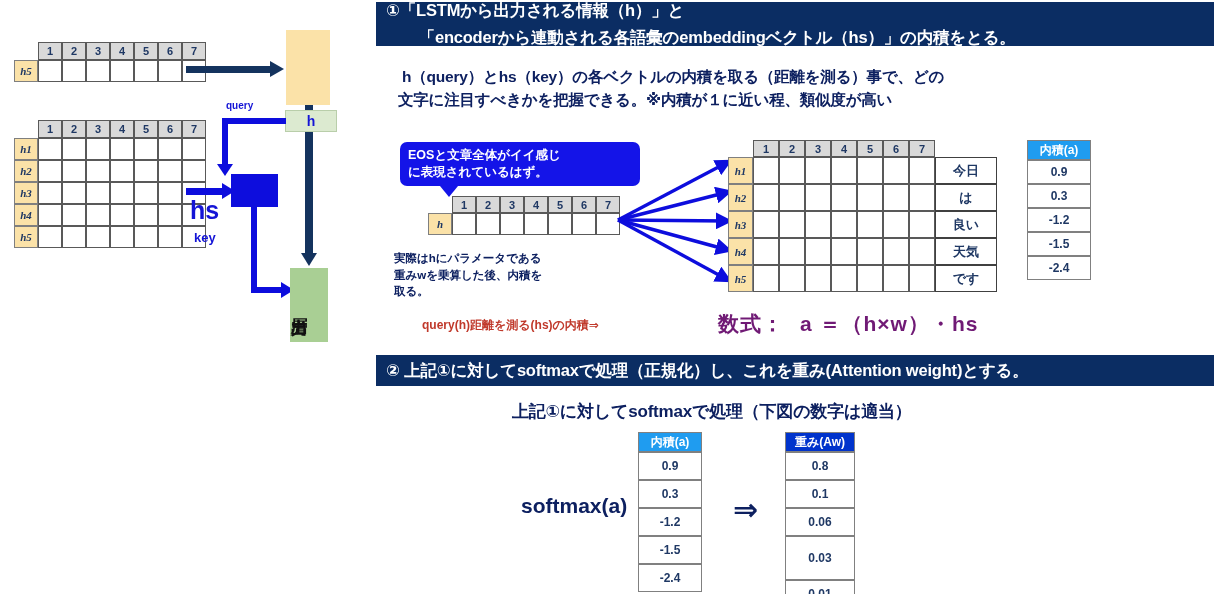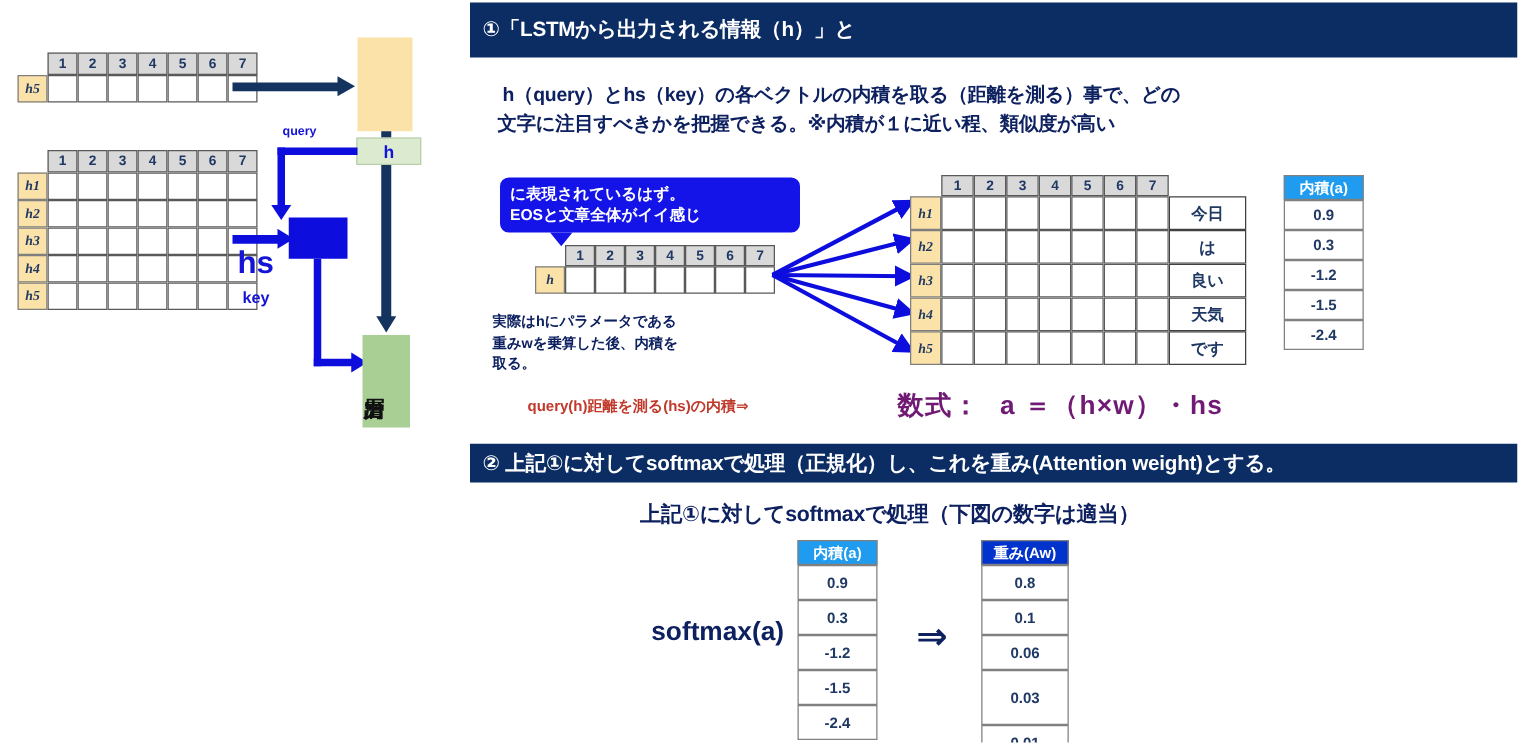--- a/index.html
+++ b/index.html
@@ -229,30 +229,31 @@
 <div class="abs blue-bar" style="left:251px;top:287px;width:32px;height:6px;"></div>
 <div class="abs" style="left:281px;top:282px;width:0;height:0;border-top:8px solid transparent;border-bottom:8px solid transparent;border-left:13px solid #0d0ddd;"></div>
 
 <div class="abs green-box" style="left:290px;top:268px;width:38px;height:74px;">
   <div class="vert-text">出力層</div>
 </div>
 
 <div class="abs banner" style="left:376px;top:2px;width:838px;height:44px;">
   <div>
     <div class="banner-l2">①「LSTMから出力される情報（h）」と</div>
+    <div class="banner-l2" style="padding-top:0;">　　「encoderから連動される各語彙のembeddingベクトル（hs）」の内積をとる。</div>
   </div>
 </div>
 
 <div class="abs body-text" style="left:402px;top:66px;">h（query）とhs（key）の各ベクトルの内積を取る（距離を測る）事で、どの</div>
 <div class="abs body-text" style="left:398px;top:89px;">文字に注目すべきかを把握できる。※内積が１に近い程、類似度が高い</div>
 
 <div class="abs" style="left:400px;top:142px;">
   <div class="callout" style="width:240px;">
+    <div>EOSと文章全体がイイ感じ</div>
     <div>に表現されているはず。</div>
-    <div>EOSと文章全体がイイ感じ</div>
   </div>
   <div class="callout-tail" style="margin-left:40px;"></div>
 </div>
 
 <div class="abs" style="left:428px;top:196px;">
   <div style="display:flex;margin-left:24px;">
     <div class="hdr-cell" style="width:24px;height:17px;">1</div>
     <div class="hdr-cell" style="width:24px;height:17px;">2</div>
     <div class="hdr-cell" style="width:24px;height:17px;">3</div>
     <div class="hdr-cell" style="width:24px;height:17px;">4</div>

